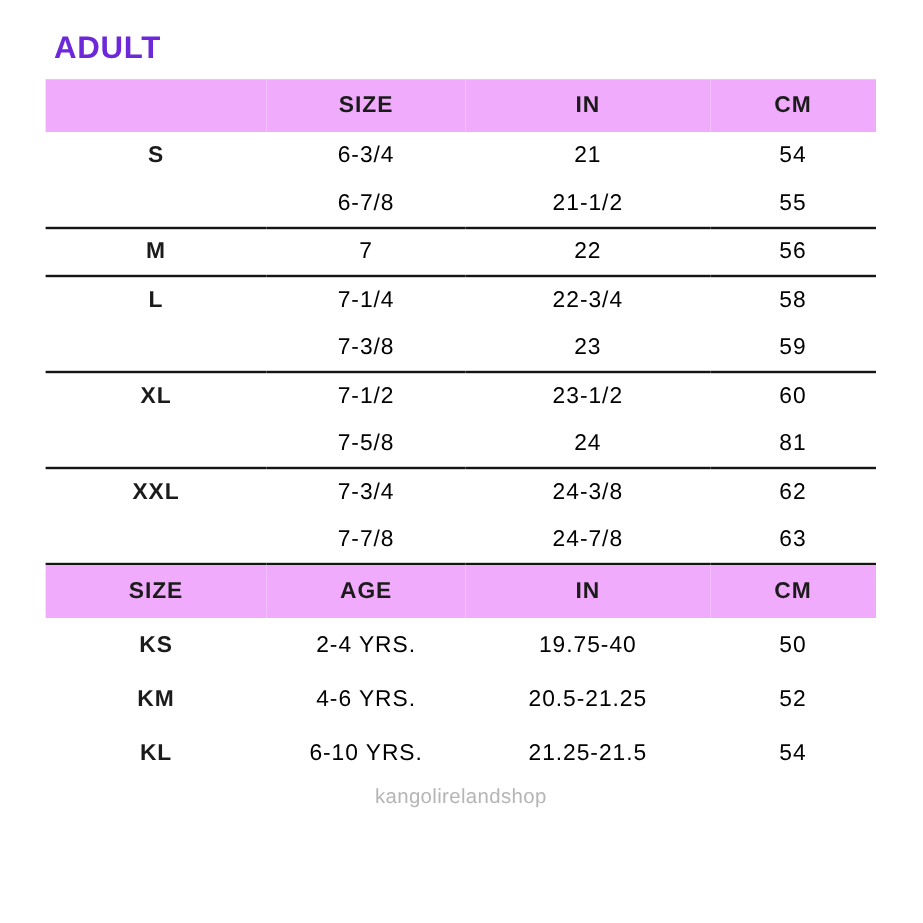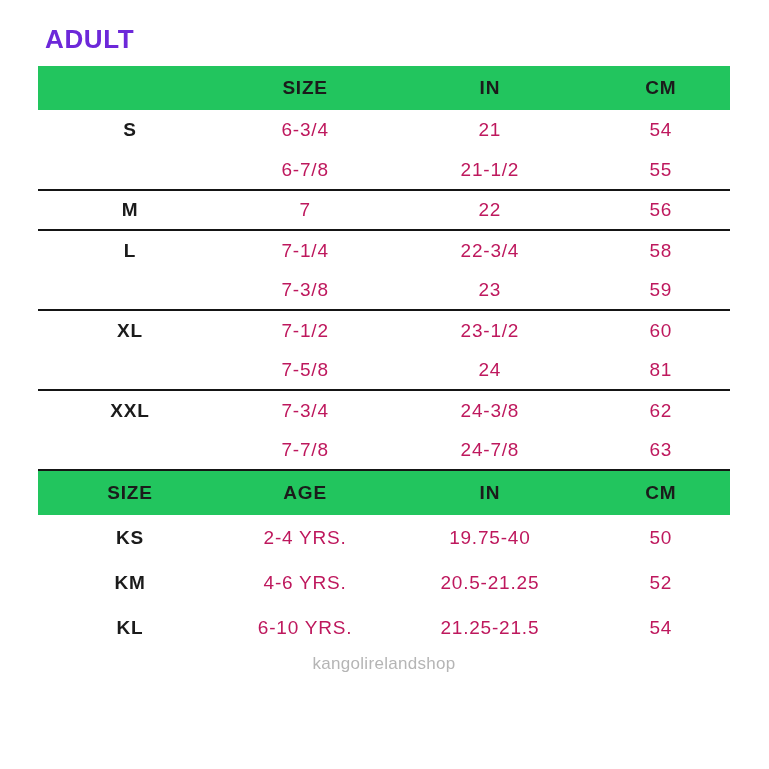--- a/index.html
+++ b/index.html
@@ -28,21 +28,21 @@
     width: 100%;
     border-collapse: collapse;
     table-layout: fixed;
   }
   col.c1 { width: 26.6%; }
   col.c2 { width: 24.0%; }
   col.c3 { width: 29.4%; }
   col.c4 { width: 20.0%; }
 
   thead tr {
-    background: #22c55e;
+    background: #f0abfc;
     height: 44px;
   }
   th, td {
     text-align: center;
     vertical-align: middle;
   }
   thead th {
     font-size: 19px;
     font-weight: bold;
     color: #1b1b1b;
@@ -50,21 +50,21 @@
   }
   tbody th {
     font-size: 19px;
     font-weight: bold;
     color: #1b1b1b;
     letter-spacing: 0.8px;
   }
   td {
     font-size: 19px;
     font-weight: normal;
-    color: #be185d;
+    color: #000000;
     letter-spacing: 0.8px;
   }
   .adult-table tbody tr { height: 40px; }
   .adult-table tbody { border-bottom: 2px solid #151515; }
   .kids-table tbody tr { height: 45px; }
 
   .watermark {
     text-align: center;
     color: #b5b5b5;
     font-size: 17px;

